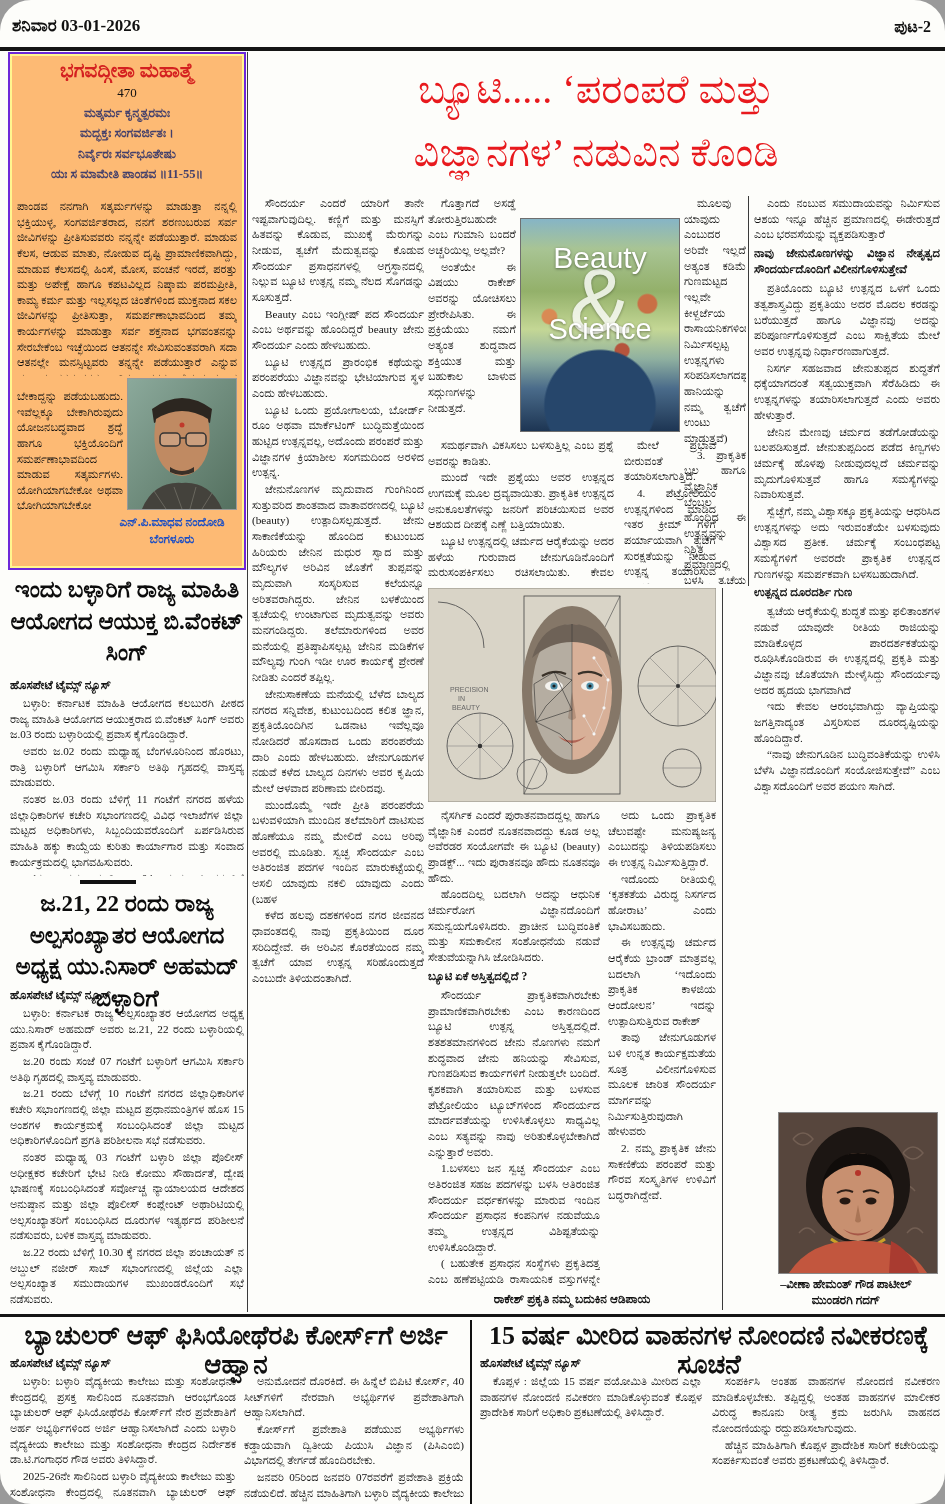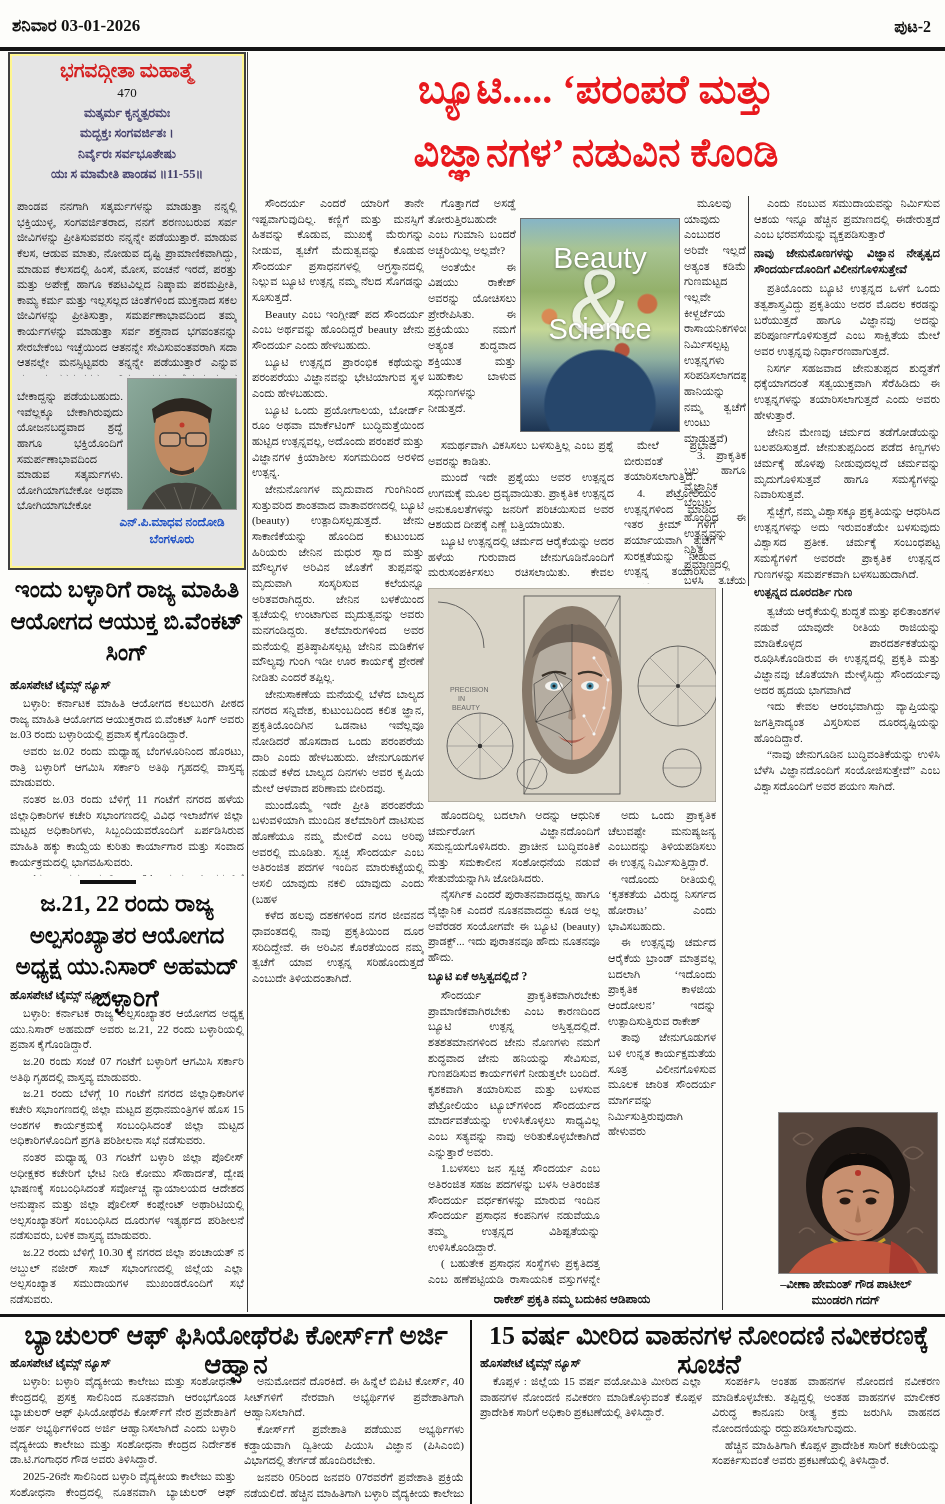--- a/index.html
+++ b/index.html
@@ -1,43 +1,43 @@
 <!DOCTYPE html>
 <html><head>
 <meta charset="utf-8">
 <style>
   html,body{margin:0;padding:0;background:#9a9a9a;}
   .page{position:relative;width:945px;height:1504px;margin:0 auto;background:#fdfdfa;
-        font-family:"Liberation Serif", serif;color:#111;overflow:hidden;}
+        font-family:"Liberation Serif", serif;color:#111;overflow:hidden;border-radius:31px;}
   .abs{position:absolute;}
   
   .hdr-date{left:12px;top:16px;font-size:17px;font-weight:bold;}
   .hdr-mast{left:0;right:0;top:10px;text-align:center;font-size:23px;font-weight:bold;}
   .hdr-page{right:14px;top:18px;font-size:16px;font-weight:bold;}
   .rule-h{background:#151515;}
   .rule-v{background:#3a3a3a;width:1px;}
   
-  .gita{left:8px;top:52px;width:238px;height:518px;background:#e5e5e5;border:2px solid #404040;
+  .gita{left:8px;top:52px;width:238px;height:518px;background:#fdba74;border:2px solid #6d28d9;
         box-shadow:inset 0 0 0 2px #fff68f;padding:5px 7px;box-sizing:border-box;overflow:hidden;}
   .gita-title{color:#d42020;font-size:20px;font-weight:bold;text-align:center;line-height:1.15;}
   .gita-num{text-align:center;font-size:13px;margin-top:3px;}
   .gita-verse{text-align:center;font-weight:bold;font-size:12.5px;color:#44406b;line-height:1.62;margin-top:2px;}
   .gita-body{font-size:11.3px;text-align:justify;line-height:1.38;margin-top:4px;}
   .gita-row{display:flex;margin-top:2px;}
   .gita-row .txt{width:112px;font-size:11.3px;text-align:justify;line-height:1.38;overflow:hidden;height:132px;}
   .gita-photo{width:108px;height:130px;margin-left:4px;border:1px solid #999;flex:0 0 auto;}
   .gita-author{color:#1d4fc4;font-weight:bold;font-size:12px;text-align:center;margin-top:4px;margin-left:90px;line-height:1.4;}
   
   .lh{font-weight:bold;text-align:center;color:#0c0c0c;font-size:23px;line-height:1.38;}
   .byline{font-weight:bold;font-size:12px;}
   .bodycol{font-size:11.2px;line-height:1.40;text-align:justify;overflow:hidden;}
   .bodycol p{margin:0 0 1px 0;text-indent:13px;}
   .subhead{font-weight:bold;font-size:11.6px;margin:3px 0;text-indent:0;}
   
-  .main-hl{left:252px;top:58px;width:688px;height:132px;color:#e8191d;font-weight:bold;
+  .main-hl{left:252px;top:58px;width:688px;height:132px;color:#e8191d;font-weight:normal;
            font-size:40px;line-height:63px;text-align:center;}
   
   .beauty-img{left:520px;top:218px;width:160px;height:214px;border:1px solid #6f6f6f;box-sizing:border-box;overflow:hidden;
      background:
        radial-gradient(circle at 50% 88%, #26466b 0 27%, rgba(0,0,0,0) 28%),
        radial-gradient(circle at 80% 40%, #c96f45 0 5%, rgba(0,0,0,0) 6%),
        radial-gradient(circle at 18% 46%, #d98a54 0 4%, rgba(0,0,0,0) 5%),
        radial-gradient(circle at 64% 62%, #b5543c 0 4%, rgba(0,0,0,0) 5%),
        linear-gradient(180deg,#86b5c6 0%,#a8c494 14%,#93b06a 34%,#c4d795 52%,#8fb0a0 66%,#4a6b8a 80%,#1d3553 100%);}
   .beauty-img span{position:absolute;left:0;right:0;text-align:center;color:#fff;
@@ -245,35 +245,36 @@
       <line x1="222" y1="70" x2="278" y2="126"></line>
         <line x1="278" y1="70" x2="222" y2="126"></line>
     </g>
     <circle cx="250" cy="98" r="2" fill="#333"></circle>
     <circle cx="254" cy="180" r="19" fill="none" stroke="#444" stroke-width="0.8"></circle>
     <line x1="235" y1="180" x2="273" y2="180" stroke="#666" stroke-width="0.5"></line>
   </svg>
 
   <div class="abs bodycol" style="left:428px;top:808px;width:172px;height:480px;">
     <div>
+        <p>ನೈಸರ್ಗಿಕ ಎಂದರೆ ಪುರಾತನವಾದದ್ದಲ್ಲ ಹಾಗೂ ವೈಜ್ಞಾನಿಕ ಎಂದರೆ ನೂತನವಾದದ್ದು ಕೂಡ ಅಲ್ಲ ಅವೆರಡರ ಸಂಯೋಗವೇ ಈ ಬ್ಯೂಟಿ (beauty) ಪ್ರಾಡಕ್ಟ್... ಇದು ಪುರಾತನವೂ ಹೌದು ನೂತನವೂ ಹೌದು.</p>
         <p>ಹೊಂದದಿಲ್ಲ ಬದಲಾಗಿ ಅದನ್ನು ಆಧುನಿಕ ಚರ್ಮರೋಗ ವಿಜ್ಞಾನದೊಂದಿಗೆ ಸಮನ್ವಯಗೊಳಿಸಿದರು. ಪ್ರಾಚೀನ ಬುದ್ಧಿವಂತಿಕೆ ಮತ್ತು ಸಮಕಾಲೀನ ಸಂಶೋಧನೆಯ ನಡುವೆ ಸೇತುವೆಯನ್ನಾಗಿಸಿ ಜೋಡಿಸಿದರು.</p>
-        <p>ನೈಸರ್ಗಿಕ ಎಂದರೆ ಪುರಾತನವಾದದ್ದಲ್ಲ ಹಾಗೂ ವೈಜ್ಞಾನಿಕ ಎಂದರೆ ನೂತನವಾದದ್ದು ಕೂಡ ಅಲ್ಲ ಅವೆರಡರ ಸಂಯೋಗವೇ ಈ ಬ್ಯೂಟಿ (beauty) ಪ್ರಾಡಕ್ಟ್... ಇದು ಪುರಾತನವೂ ಹೌದು ನೂತನವೂ ಹೌದು.</p>
       </div>
     <div class="subhead">ಬ್ಯೂಟಿ ಏಕೆ ಅಸ್ತಿತ್ವದಲ್ಲಿದೆ ?</div>
     <div>
         <p>ಸೌಂದರ್ಯ ಪ್ರಾಕೃತಿಕವಾಗಿರಬೇಕು ಪ್ರಾಮಾಣಿಕವಾಗಿರಬೇಕು ಎಂಬ ಕಾರಣದಿಂದ ಬ್ಯೂಟಿ ಉತ್ಪನ್ನ ಅಸ್ತಿತ್ವದಲ್ಲಿದೆ. ಶತಶತಮಾನಗಳಿಂದ ಜೇನು ನೊಣಗಳು ನಮಗೆ ಶುದ್ಧವಾದ ಜೇನು ಹನಿಯನ್ನು ಸೇವಿಸುವ, ಗುಣಪಡಿಸುವ ಕಾರ್ಯಗಳಿಗೆ ನೀಡುತ್ತಲೇ ಬಂದಿದೆ. ಕೃಶಕವಾಗಿ ತಯಾರಿಸುವ ಮತ್ತು ಬಳಸುವ ಪೆಟ್ರೋಲಿಯಂ ಟ್ಯೂಬ್‌ಗಳಿಂದ ಸೌಂದರ್ಯದ ಮಾರ್ದವತೆಯನ್ನು ಉಳಿಸಿಕೊಳ್ಳಲು ಸಾಧ್ಯವಿಲ್ಲ ಎಂಬ ಸತ್ಯವನ್ನು ನಾವು ಅರಿತುಕೊಳ್ಳಬೇಕಾಗಿದೆ ಎನ್ನುತ್ತಾರೆ ಅವರು.</p>
         <p>1.ಬಳಸಲು ಜನ ಸ್ವಚ್ಛ ಸೌಂದರ್ಯ ಎಂಬ ಅತಿರಂಜಿತ ಸಹಜ ಪದಗಳನ್ನು ಬಳಸಿ ಅತಿರಂಜಿತ ಸೌಂದರ್ಯ ವರ್ಧಕಗಳನ್ನು ಮಾರುವ ಇಂದಿನ ಸೌಂದರ್ಯ ಪ್ರಸಾಧನ ಕಂಪನಿಗಳ ನಡುವೆಯೂ ತಮ್ಮ ಉತ್ಪನ್ನದ ವಿಶಿಷ್ಟತೆಯನ್ನು ಉಳಿಸಿಕೊಂಡಿದ್ದಾರೆ.</p>
         <p>( ಬಹುತೇಕ ಪ್ರಸಾಧನ ಸಂಸ್ಥೆಗಳು ಪ್ರಕೃತಿದತ್ತ ಎಂಬ ಹಣೆಪಟ್ಟಿಯಡಿ ರಾಸಾಯನಿಕ ವಸ್ತುಗಳನ್ನೇ ಮಾರುತ್ತಿವೆ ಎಂಬುದು ಗಮನಾರ್ಹ.</p>
       </div>
   </div>
   <div class="abs bodycol" style="left:608px;top:808px;width:108px;height:480px;">
       <p>ಅದು ಒಂದು ಪ್ರಾಕೃತಿಕ ಚೆಲುವಷ್ಟೇ ಮನುಷ್ಯಜನ್ಯ ಎಂಬುದನ್ನು ತಿಳಿಯಪಡಿಸಲು ಈ ಉತ್ಪನ್ನ ನಿರ್ಮಿಸುತ್ತಿದ್ದಾರೆ.</p>
       <p>ಇದೊಂದು ರೀತಿಯಲ್ಲಿ ‘ಕೃತಕತೆಯ ವಿರುದ್ಧ ನಿಸರ್ಗದ ಹೋರಾಟ’ ಎಂದು ಭಾವಿಸಬಹುದು.</p>
       <p>ಈ ಉತ್ಪನ್ನವು ಚರ್ಮದ ಆರೈಕೆಯ ಬ್ರಾಂಡ್ ಮಾತ್ರವಲ್ಲ ಬದಲಾಗಿ ‘ಇದೊಂದು ಪ್ರಾಕೃತಿಕ ಕಾಳಜಿಯ ಆಂದೋಲನ’ ಇದನ್ನು ಉತ್ಪಾದಿಸುತ್ತಿರುವ ರಾಕೇಶ್</p>
       <p>ತಾವು ಜೇನುಗೂಡುಗಳ ಬಳಿ ಉನ್ನತ ಕಾರ್ಯಕ್ಷಮತೆಯ ಸೂತ್ರ ವಿಲೀನಗೊಳಿಸುವ ಮೂಲಕ ಜಾರಿತ ಸೌಂದರ್ಯ ಮಾರ್ಗವನ್ನು ನಿರ್ಮಿಸುತ್ತಿರುವುದಾಗಿ ಹೇಳುವರು</p>
+      <p>2. ನಮ್ಮ ಪ್ರಾಕೃತಿಕ ಜೇನು ಸಾಕಣಿಕೆಯ ಪರಂಪರೆ ಮತ್ತು ಗೌರವ ಸಂಸ್ಕೃತಿಗಳ ಉಳಿವಿಗೆ ಬದ್ಧರಾಗಿದ್ದೇವೆ.</p>
     </div>
 
   <div class="abs closing">ರಾಕೇಶ್ ಪ್ರಕೃತಿ ನಮ್ಮ ಬದುಕಿನ ಆಡಿಪಾಯ</div>
 
   <svg class="abs wphoto" viewBox="0 0 158 160" xmlns="http://www.w3.org/2000/svg">
     <rect width="158" height="160" fill="#57463d"></rect>
     <g stroke="#8a7466" stroke-width="1.4" fill="none" opacity="0.55">
       <path d="M14 26 q10 -12 20 0 q-10 12 -20 0"></path>
         <path d="M124 40 q10 -12 20 0 q-10 12 -20 0"></path>
       <path d="M20 120 q8 -10 16 0"></path>

